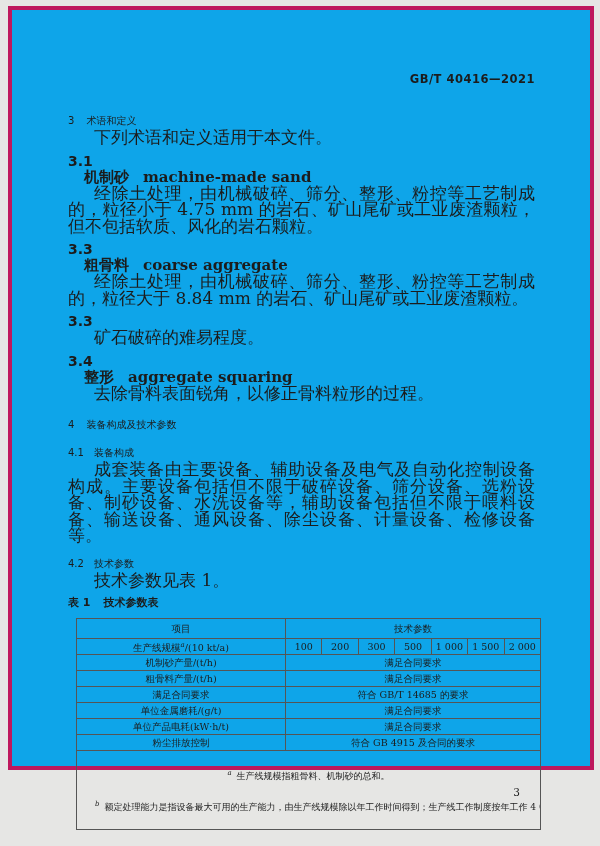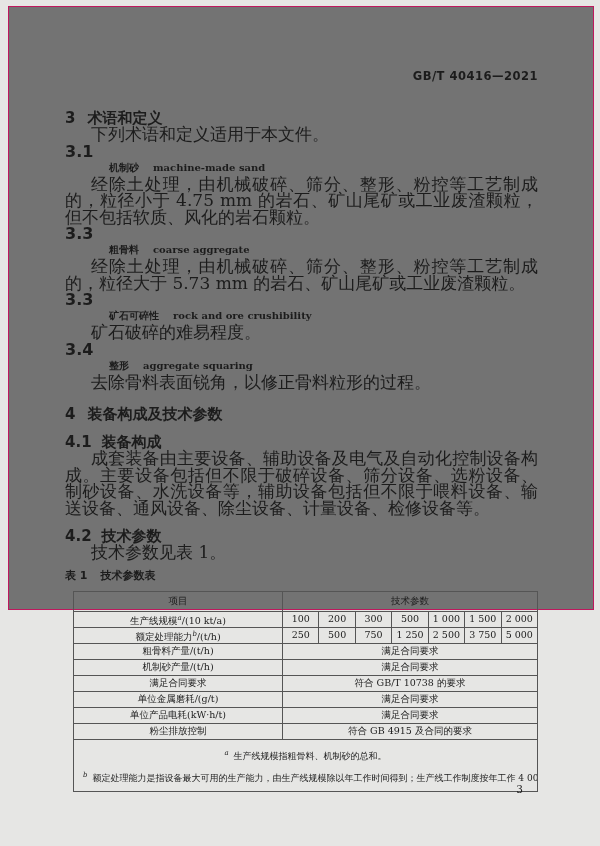--- a/index.html
+++ b/index.html
@@ -6,67 +6,67 @@
   body{
     width:600px;height:846px;
     background:#e6e6e4;
     font-family:"DejaVu Serif", serif;
     color:#1c1c1c;
     position:relative;
     overflow:hidden;
   }
   .page{
     position:absolute;left:8px;top:6px;
-    width:586px;height:604px;
-    background:#737373;
-    border:1px solid #be185d;
+    width:586px;height:764px;
+    background:#0ea5e9;
+    border:4px solid #be185d;
     box-sizing:border-box;
   }
   .content{
     padding:0 55px 0 56px;
   }
   .doc-header{
     margin-top:62px;
     text-align:right;
     font-family:"DejaVu Sans", sans-serif;
     font-weight:bold;
     font-size:11.5px;
     line-height:14px;
     letter-spacing:0.5px;
   }
   .h-clause{
     font-family:"DejaVu Sans", sans-serif;
-    font-weight:bold;
-    font-size:15px;
+    font-weight:normal;
+    font-size:10px;
     line-height:16px;
   }
   .h-clause .num{margin-right:12px;}
   .h3{margin-top:27px;}
   .h4{margin-top:16px;}
   .h-sub{margin-top:12px;}
   .h-sub .num{margin-right:10px;}
   p.body{
     margin:0;
     font-size:17px;
     line-height:16.5px;
     text-align:justify;
   }
   p.indent{text-indent:26px;}
   .intro{margin-top:14px;}
   .term-num{
     font-family:"DejaVu Sans", sans-serif;
     font-weight:bold;
-    font-size:16px;
-    line-height:16px;
-    margin-top:1px;
+    font-size:14px;
+    line-height:16px;
+    margin-top:7px;
   }
   .term-line{
-    margin-left:44px;
-    line-height:16px;
-    font-size:10px;
+    margin-left:16px;
+    line-height:16px;
+    font-size:15px;
   }
   .term-zh{
     font-family:"DejaVu Sans", sans-serif;
     font-weight:bold;
     margin-right:14px;
   }
   .term-en{
     font-family:"DejaVu Serif", serif;
     font-weight:bold;
   }
@@ -103,21 +103,21 @@
   table.params td.lbl{width:204px;}
   table.params sup{font-size:7px;font-style:italic;}
   td.fncell{
     text-align:left;
     padding:4px 8px 5px 20px;
     height:auto;
     white-space:normal;
     line-height:13.5px;
     font-size:9px;
   }
-  .fn{margin:7px;}
+  .fn{margin:16px;}
   .fn sup{font-style:italic;margin-right:5px;}
   .page-num{
     position:absolute;
     top:776px;
     right:70px;
     font-size:10.5px;
     font-family:"DejaVu Serif", serif;
   }
 </style>
 </head>
@@ -137,26 +137,23 @@
     <div class="term-num">3.1</div>
     <div class="term-line">
       <span class="term-zh">机制砂</span><span class="term-en">machine-made sand</span>
     </div>
     <p class="body indent">经除土处理，由机械破碎、筛分、整形、粉控等工艺制成的，粒径小于 4.75 mm 的岩石、矿山尾矿或工业废渣颗粒，但不包括软质、风化的岩石颗粒。</p>
 
     <div class="term-num">3.3</div>
     <div class="term-line">
       <span class="term-zh">粗骨料</span><span class="term-en">coarse aggregate</span>
     </div>
-    <p class="body indent">经除土处理，由机械破碎、筛分、整形、粉控等工艺制成的，粒径大于 5.73 mm 的岩石、矿山尾矿或工业废渣颗粒。</p>
+    <p class="body indent">经除土处理，由机械破碎、筛分、整形、粉控等工艺制成的，粒径大于 8.84 mm 的岩石、矿山尾矿或工业废渣颗粒。</p>
 
     <div class="term-num">3.3</div>
-    <div class="term-line">
-      <span class="term-zh">矿石可碎性</span><span class="term-en">rock and ore crushibility</span>
-    </div>
     <p class="body indent">矿石破碎的难易程度。</p>
 
     <div class="term-num">3.4</div>
     <div class="term-line">
       <span class="term-zh">整形</span><span class="term-en">aggregate squaring</span>
     </div>
     <p class="body indent">去除骨料表面锐角，以修正骨料粒形的过程。</p>
 
     <div class="h-clause h4">
       <span class="num">4</span><span>装备构成及技术参数</span>
@@ -186,40 +183,30 @@
         <td class="lbl"><span>生产线规模</span><sup>a</sup><span>/(10 kt/a)</span></td>
         <td>100</td>
         <td>200</td>
         <td>300</td>
         <td>500</td>
         <td>1 000</td>
         <td>1 500</td>
         <td>2 000</td>
       </tr>
       <tr>
-        <td class="lbl"><span>额定处理能力</span><sup>b</sup><span>/(t/h)</span></td>
-        <td>250</td>
-        <td>500</td>
-        <td>750</td>
-        <td>1 250</td>
-        <td>2 500</td>
-        <td>3 750</td>
-        <td>5 000</td>
+        <td class="lbl">机制砂产量/(t/h)</td>
+        <td colspan="7">满足合同要求</td>
       </tr>
       <tr>
         <td class="lbl">粗骨料产量/(t/h)</td>
         <td colspan="7">满足合同要求</td>
       </tr>
       <tr>
-        <td class="lbl">机制砂产量/(t/h)</td>
-        <td colspan="7">满足合同要求</td>
-      </tr>
-      <tr>
         <td class="lbl">满足合同要求</td>
-        <td colspan="7">符合 GB/T 10738 的要求</td>
+        <td colspan="7">符合 GB/T 14685 的要求</td>
       </tr>
       <tr>
         <td class="lbl">单位金属磨耗/(g/t)</td>
         <td colspan="7">满足合同要求</td>
       </tr>
       <tr>
         <td class="lbl">单位产品电耗(kW·h/t)</td>
         <td colspan="7">满足合同要求</td>
       </tr>
       <tr>

